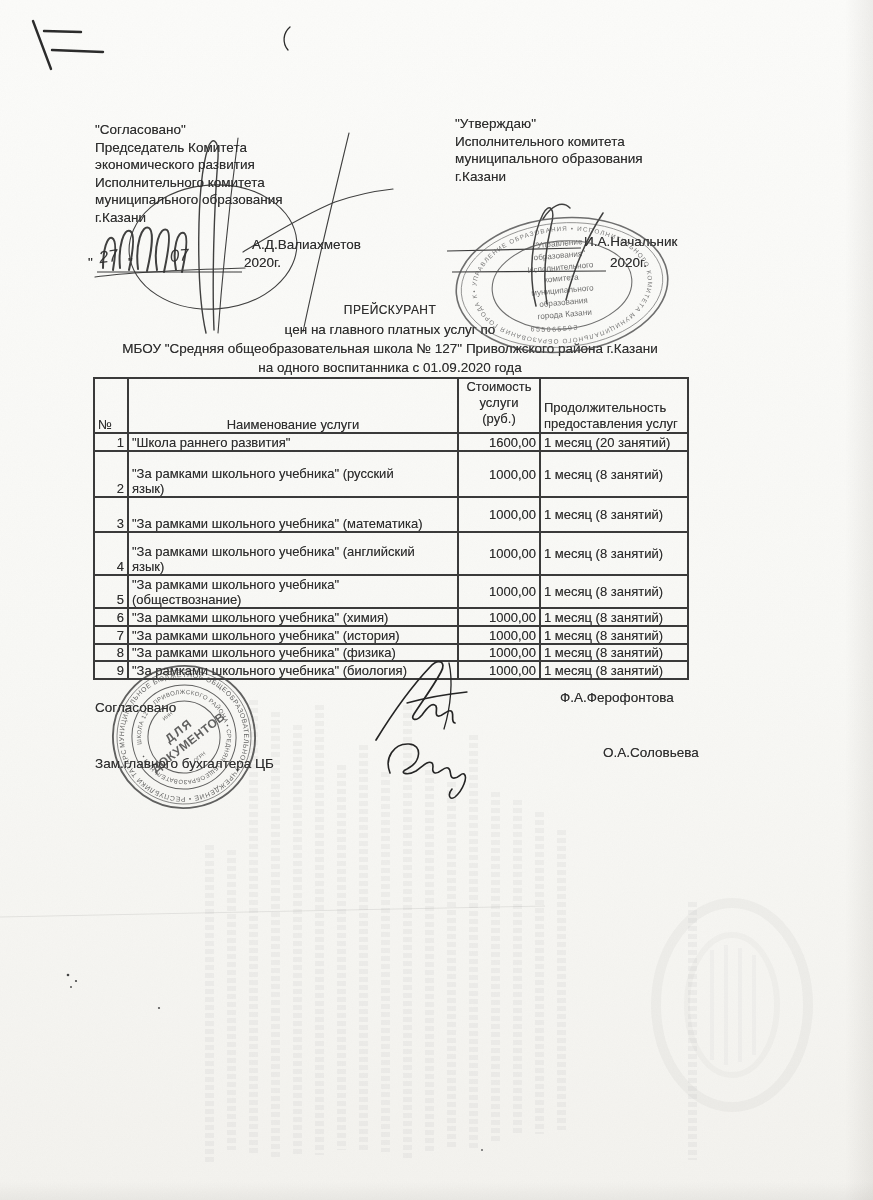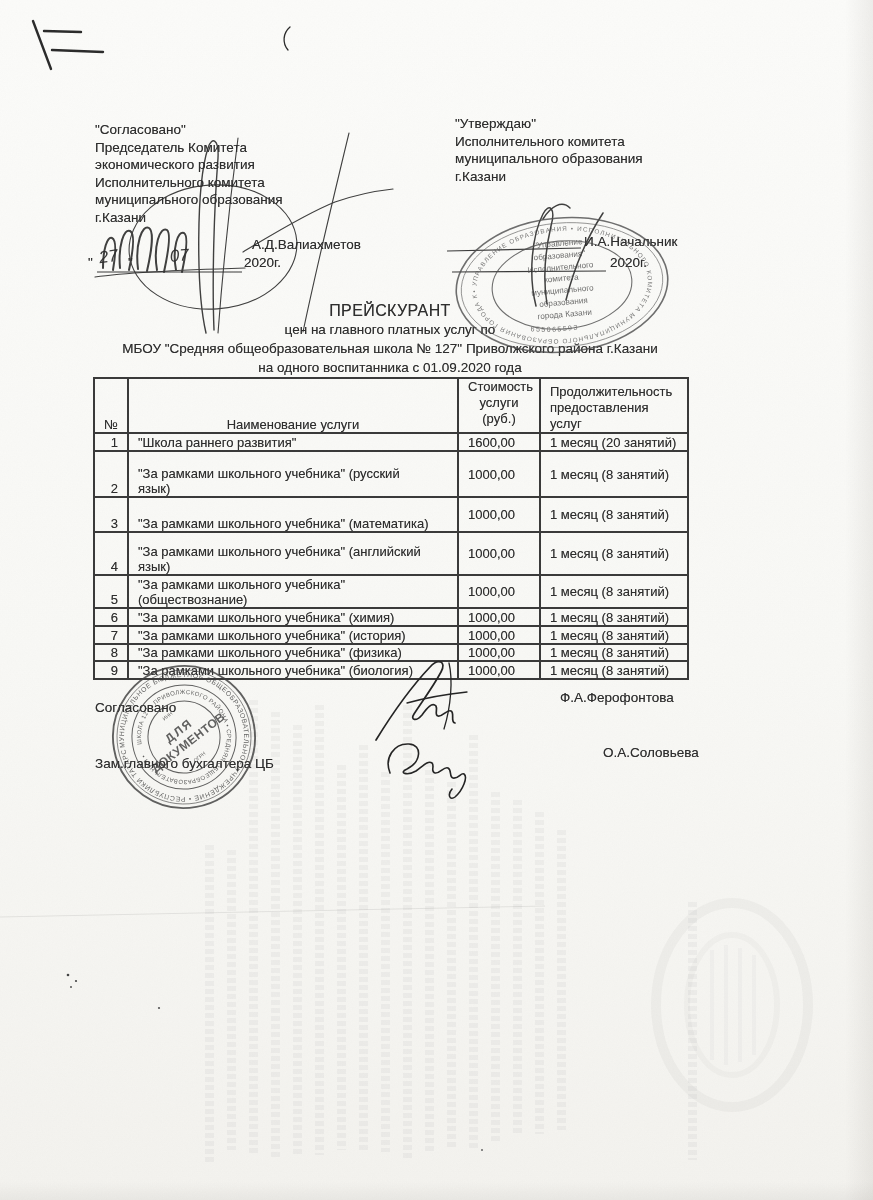--- a/index.html
+++ b/index.html
@@ -4,36 +4,36 @@
 <style>
   html,body{margin:0;padding:0;background:#d8d8d6;}
   .page{position:relative;width:873px;height:1200px;margin:0 auto;overflow:hidden;
     background:linear-gradient(180deg,#fbfbf9 0%,#f8f8f5 55%,#f3f2ee 100%);
     font-family:"Liberation Sans",sans-serif;color:#2e2e2e;}
   .abs{position:absolute;}
   .soft{text-shadow:0 0 .5px rgba(40,40,40,.55);}
   .block{font-size:13.5px;line-height:17.5px;}
   .block span{display:block;}
   .title-block{left:58px;top:301px;width:664px;text-align:center;font-size:13.5px;line-height:19px;}
-  .title-block .t1{font-size:16px;letter-spacing:.4px;}
+  .title-block .t1{font-size:12px;letter-spacing:.4px;}
   .title-block span{display:block;}
   .name{font-size:13.5px;}
   .hand{font-style:italic;font-size:17px;color:#3a3a3a;display:inline-block;transform:rotate(-8deg);}
   .quote{font-size:13.5px;}
   table.price{border-collapse:collapse;table-layout:fixed;width:594px;}
   table.price td,table.price th{border:2px solid #3a3a3a;font-size:13px;font-weight:normal;
-    padding:0 9px;overflow:hidden;text-shadow:0 0 .4px rgba(40,40,40,.5);}
+    padding:0 3px;overflow:hidden;text-shadow:0 0 .4px rgba(40,40,40,.5);}
   th.h-num{vertical-align:bottom;text-align:left;padding-left:3px;padding-bottom:2px;}
   th.h-service{vertical-align:bottom;text-align:center;padding-bottom:2px;}
   th.h-cost{vertical-align:top;text-align:center;line-height:16px;padding-top:2px;}
   th.h-cost span,th.h-dur span{display:block;}
   th.h-dur{vertical-align:bottom;text-align:left;line-height:16px;padding-left:5px;padding-bottom:1px;}
   td.c-num{text-align:right;vertical-align:bottom;padding-right:2px;padding-bottom:1px;}
   td.c-service{vertical-align:bottom;white-space:pre-line;line-height:15px;padding-left:4px;padding-bottom:2px;}
-  td.c-cost{text-align:left;vertical-align:middle;}
+  td.c-cost{text-align:right;vertical-align:middle;}
   td.c-dur{vertical-align:middle;padding-left:6px;}
   tr.hr{height:55px;} tr.r1{height:18px;} tr.r2{height:46px;} tr.r3{height:35px;}
   tr.r4{height:43px;} tr.r5{height:33px;} tr.r6{height:18px;} tr.r7{height:18px;}
   tr.r8{height:17px;} tr.r9{height:18px;}
   .footer-label{font-size:13.5px;}
   .ghost-col{position:absolute;width:9px;opacity:.07;filter:blur(.4px);
     background-image:repeating-linear-gradient(180deg,rgba(55,55,70,.65) 0 5px,transparent 5px 8px);}
   .edge-right{right:0;top:0;width:28px;height:100%;background:linear-gradient(90deg,transparent,rgba(120,112,104,.10));}
   .edge-bottom{left:0;bottom:0;width:100%;height:18px;background:linear-gradient(180deg,transparent,rgba(110,105,100,.08));}
   svg.ink{position:absolute;left:0;top:0;pointer-events:none;}

